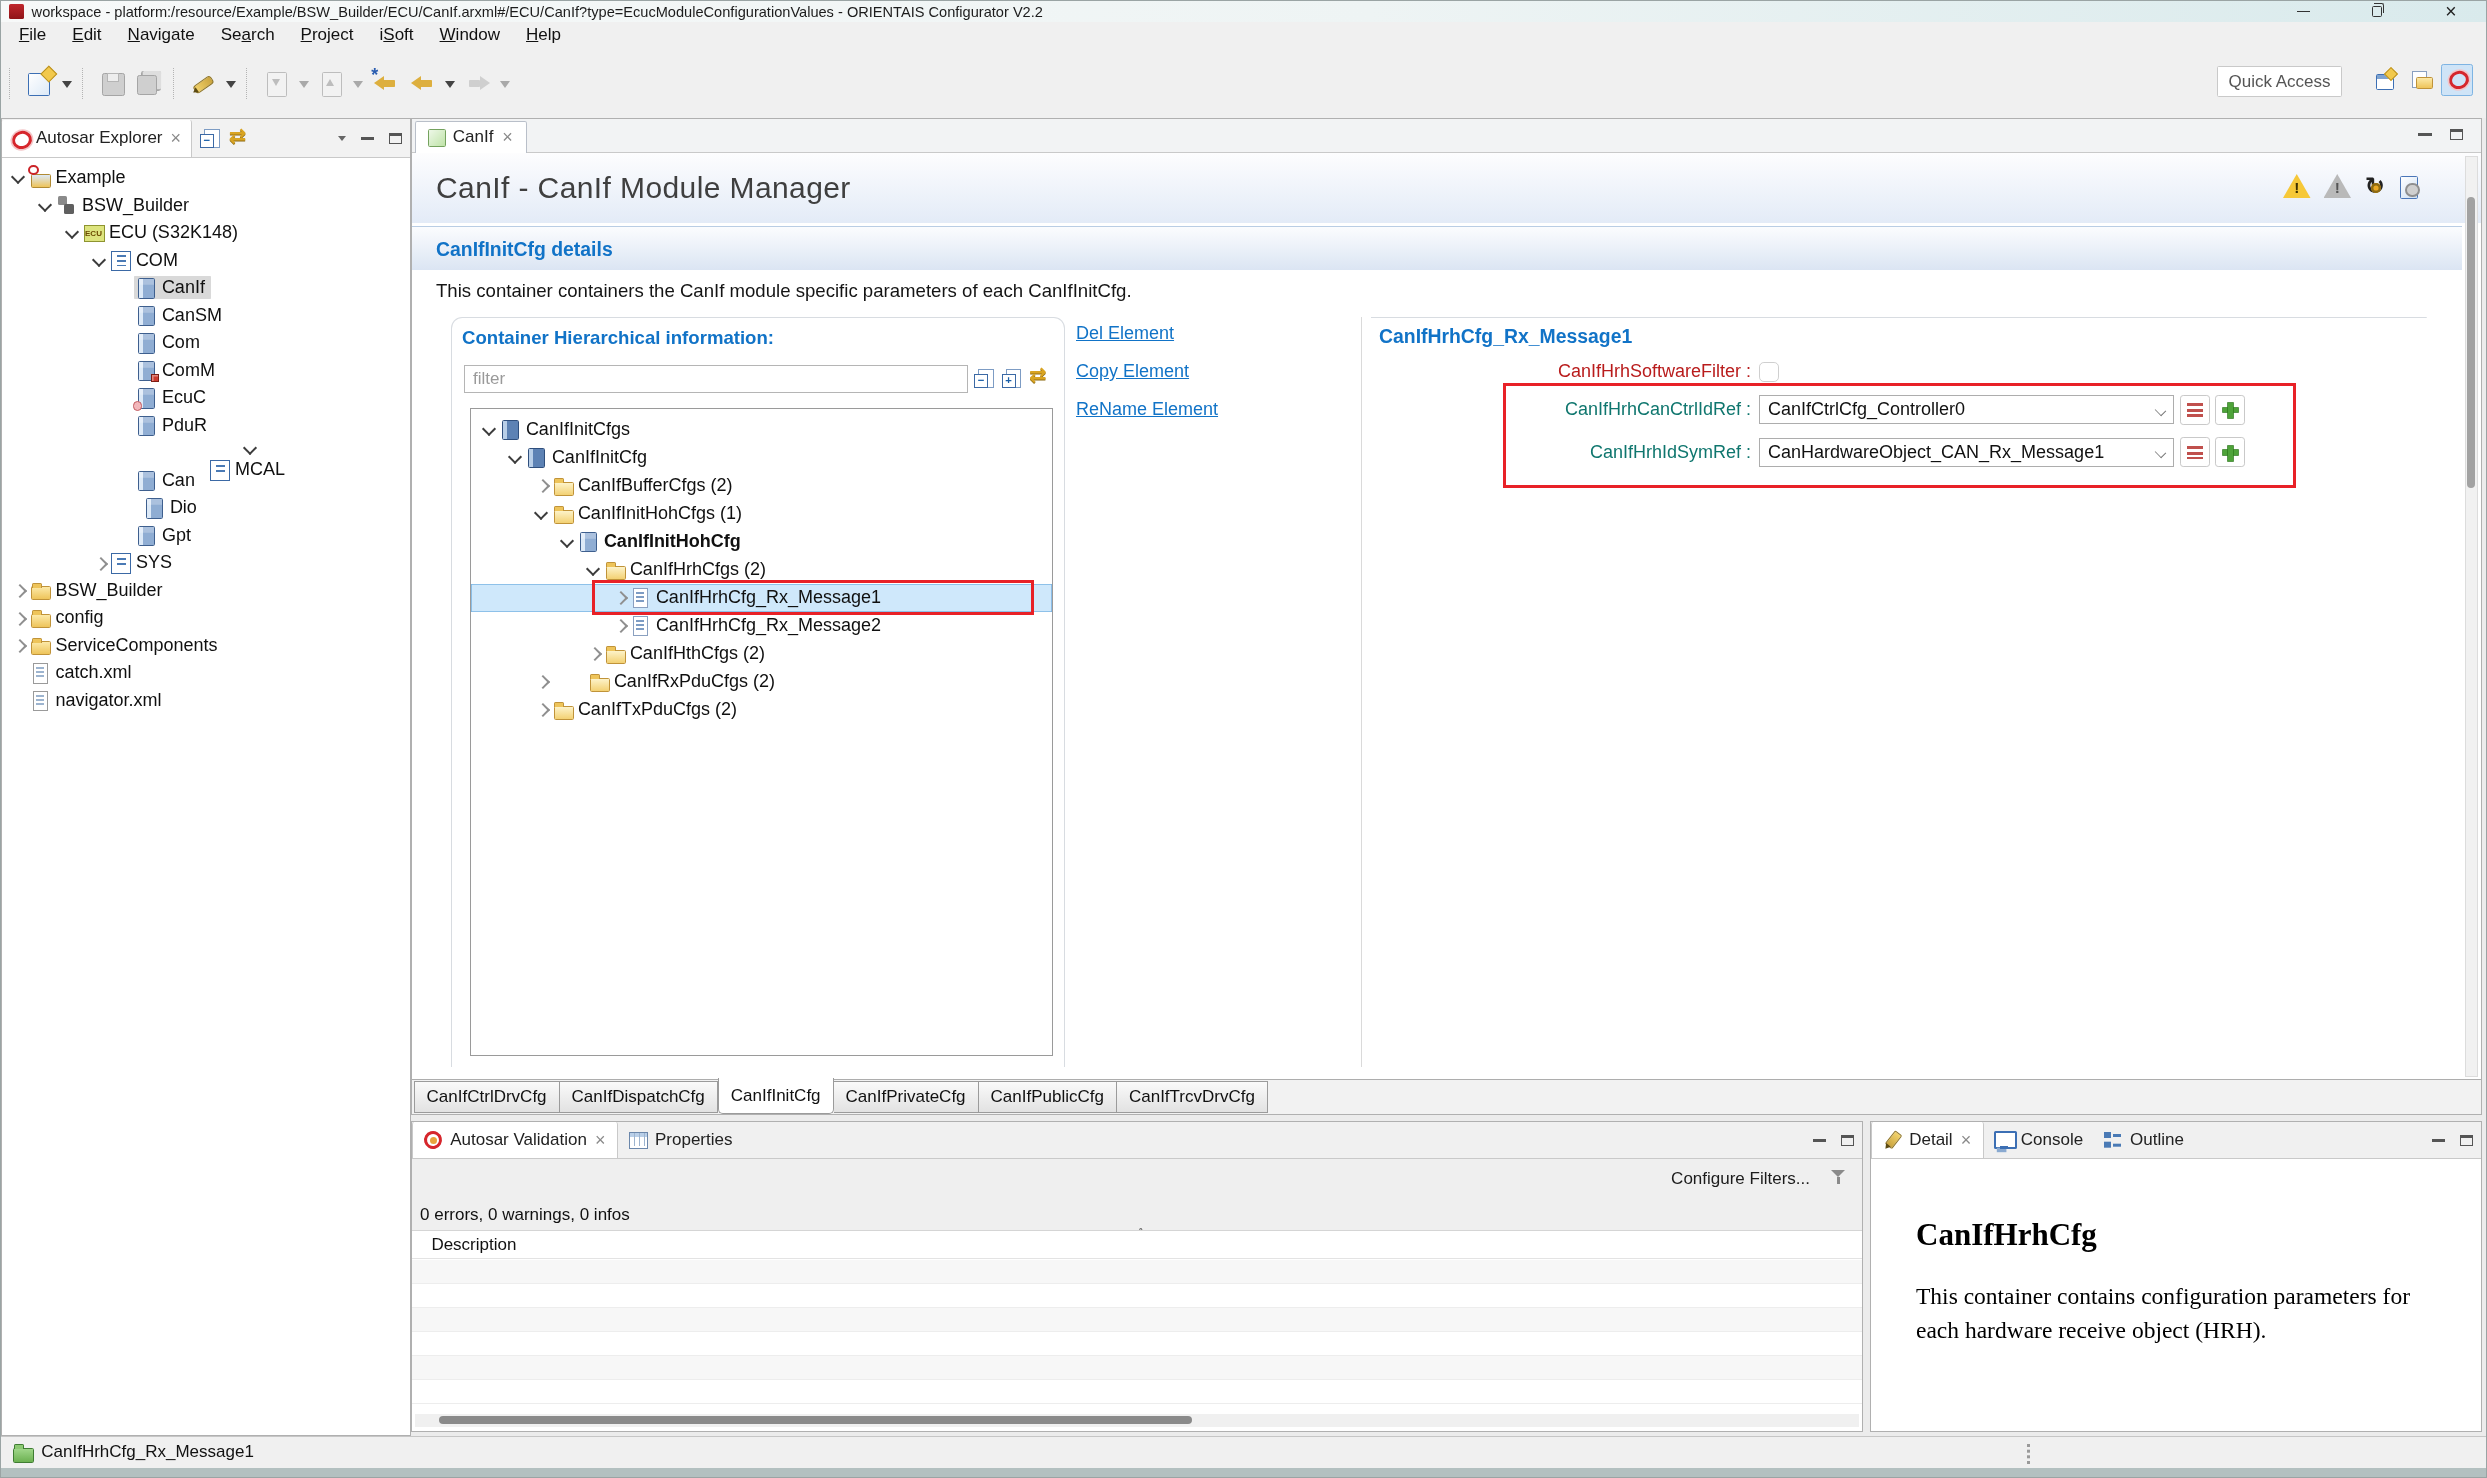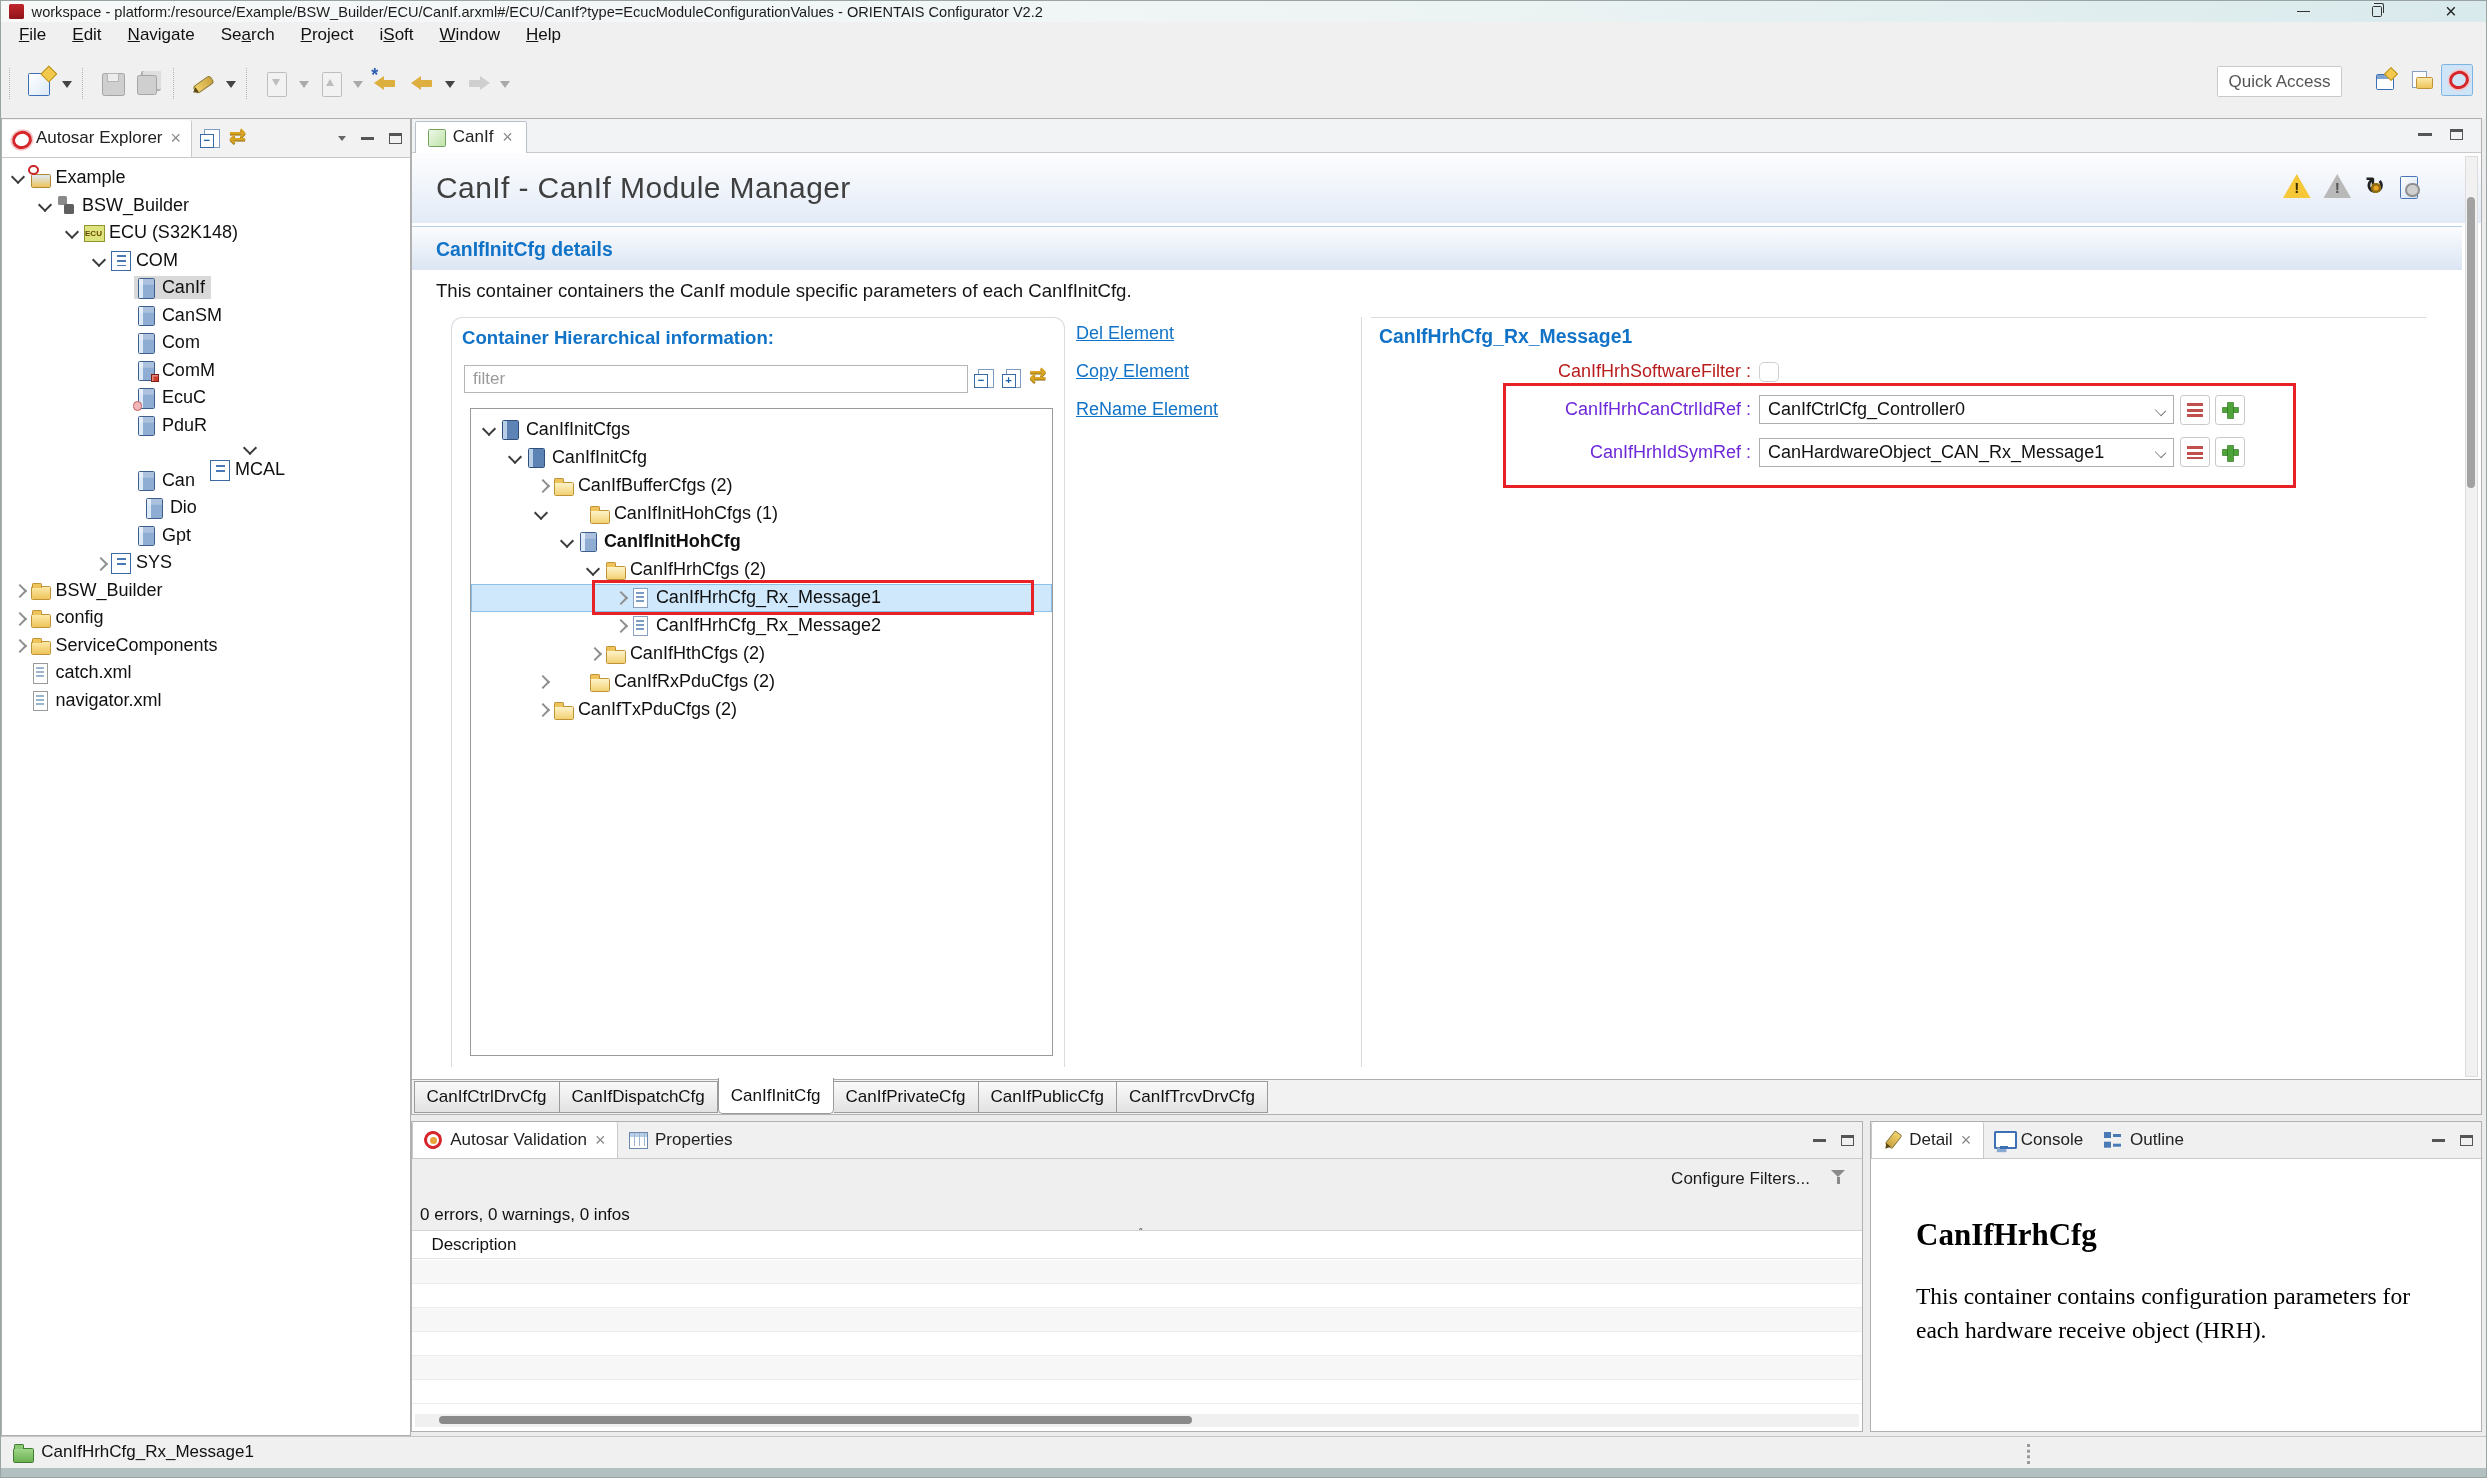--- a/index.html
+++ b/index.html
@@ -150,21 +150,21 @@
   .filter-input{position:absolute;left:52px;top:142px;width:504px;height:28px;border:0.8px solid #b5b5b5;font-size:17px;color:#333;padding:0 8px;font-family:inherit;background:#fff}
   .filter-input::placeholder{color:#9a9a9a}
   .tree-tools{position:absolute;left:562px;top:144px;display:flex;gap:6.5px;align-items:center}
   .treebox{position:absolute;left:58px;top:185px;width:583px;height:648px;border:0.8px solid #9a9a9a;background:#fff;padding-top:6.5px;overflow:hidden}
   .links{position:absolute;left:664px;top:100px}
   .alink{font-size:18px;color:#1173c7;text-decoration:underline;margin-bottom:17px;cursor:pointer}
   .vsep{position:absolute;left:949px;top:94px;height:750px;border-left:0.8px solid #dadada}
   .groupR-top{position:absolute;left:959px;top:94px;width:1056px;border-top:0.8px solid #d8dce1;border-radius:0 11.3px 0 0}
   .ftitle{position:absolute;left:967px;top:102px;font-size:19.4px;font-weight:bold;color:#1173c7}
   .fcheckrow{position:absolute;left:967px;top:138px;display:flex;align-items:center}
-  .flabel{width:372px;text-align:right;font-size:18px;color:#6d28d9;flex:none}
+  .flabel{width:372px;text-align:right;font-size:18px;color:#0f766e;flex:none}
   .flabel.dis{color:#b91c1c}
   .checkbox{width:20px;height:20px;border:1.6px solid #cfcfcf;border-radius:4.9px;background:#fff;margin-left:8px}
   .formrows{position:absolute;left:967px;top:172px}
   .frow{display:flex;align-items:center;margin-bottom:13.8px;height:29px}
   .combo{width:415px;height:29px;border:0.8px solid #adadad;background:#fff;margin-left:8px;display:flex;align-items:center;position:relative}
   .cval{font-size:18px;color:#111;padding-left:8px;white-space:nowrap}
   .carrow{position:absolute;right:8px;top:9.7px;width:9px;height:9px;border-right:1.6px solid #777;border-bottom:1.6px solid #777;transform:rotate(45deg) scaleY(.8)}
   .sqbtn{width:30px;height:30px;border:0.8px solid #c9c9c9;border-radius:3.2px;background:#fff;margin-left:5.7px;position:relative}
   .listbtn::before{content:"";position:absolute;left:6.5px;top:7.3px;width:16px;height:13.8px;background:repeating-linear-gradient(180deg,#c0504d 0 3.2px,transparent 3.2px 5.7px)}
   .plusbtn::before{content:"";position:absolute;left:6.5px;top:12px;width:15.4px;height:4.9px;background:#4ea339;box-shadow:0 0 0 0.8px #2f7d1f}
@@ -556,21 +556,21 @@
               <span class="tlabel">CanIfInitCfg</span>
             </span>
           </div>
           <div class="trow" style="padding-left: 60px;">
             <span class="chev closed"></span>
             <span class="tsel">
               <span class="ic ic-folder2"></span>
               <span class="tlabel">CanIfBufferCfgs (2)</span>
             </span>
           </div>
-          <div class="trow" style="padding-left: 60px; gap: 36px;">
+          <div class="trow" style="padding-left: 60px;">
             <span class="chev open"></span>
             <span class="tsel">
               <span class="ic ic-folder2"></span>
               <span class="tlabel">CanIfInitHohCfgs (1)</span>
             </span>
           </div>
           <div class="trow" style="padding-left: 86px; font-weight: bold;">
             <span class="chev open"></span>
             <span class="tsel">
               <span class="ic ic-book"></span>

